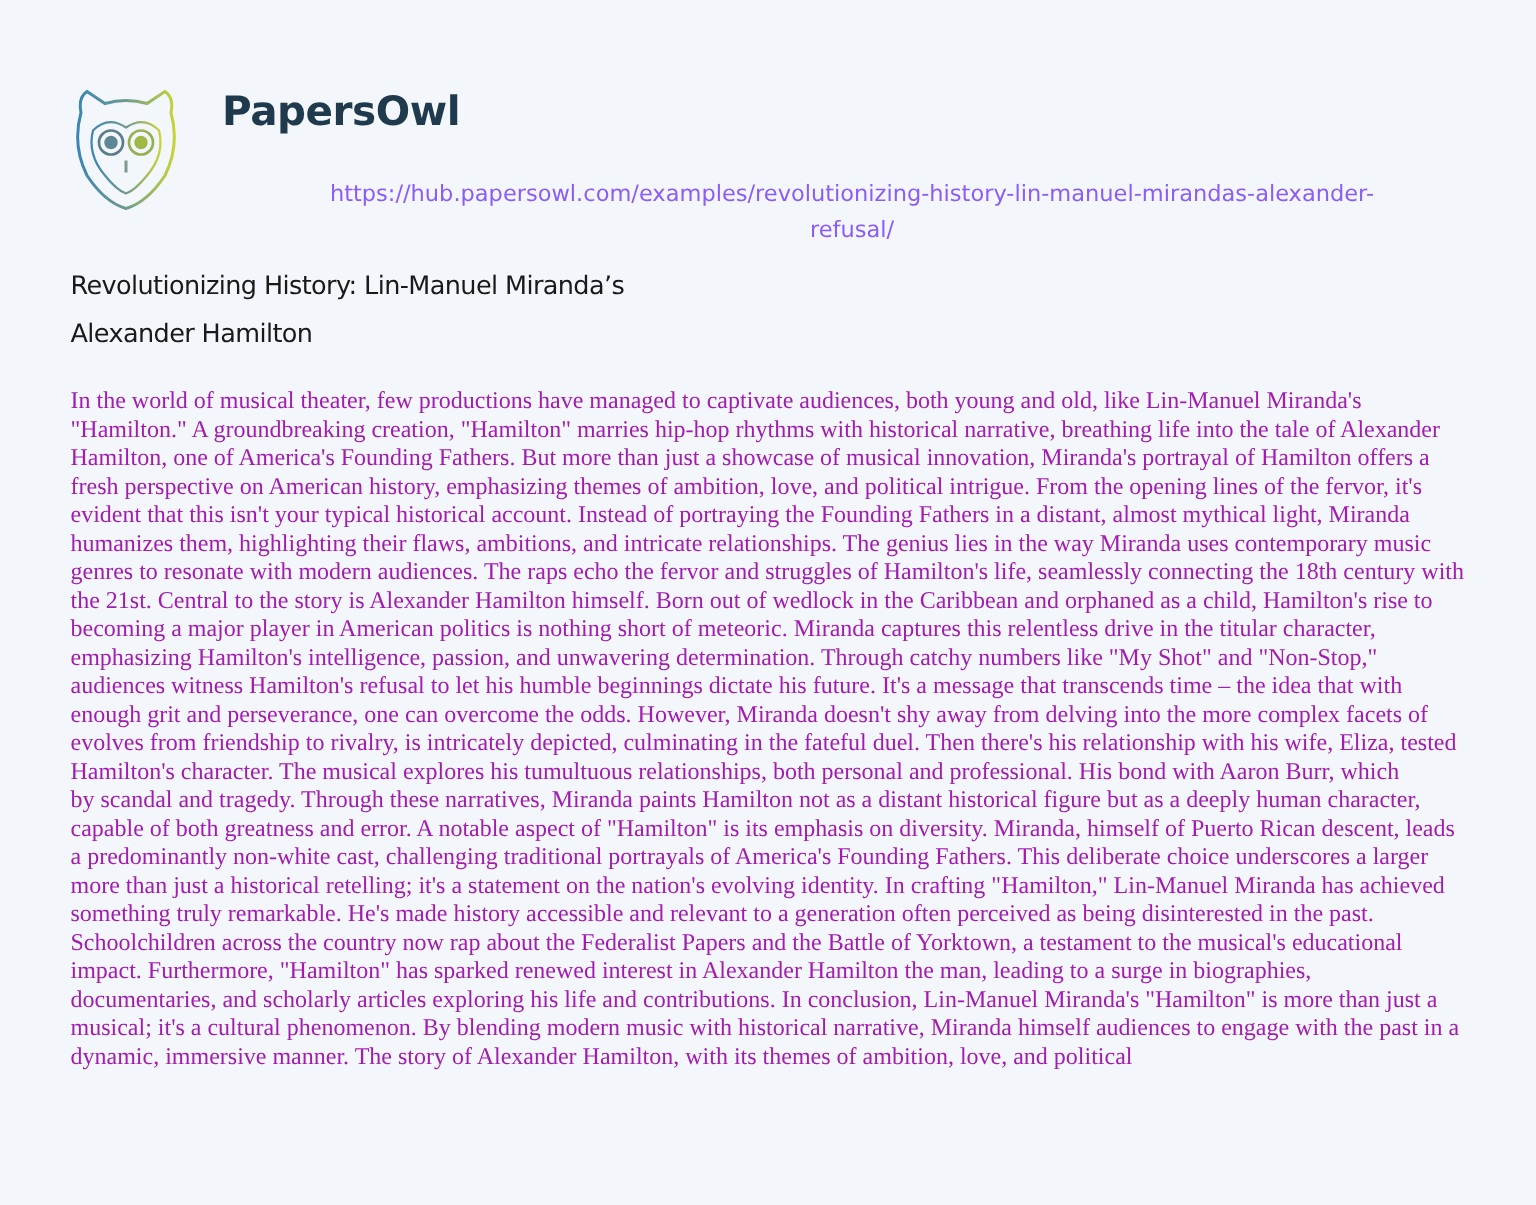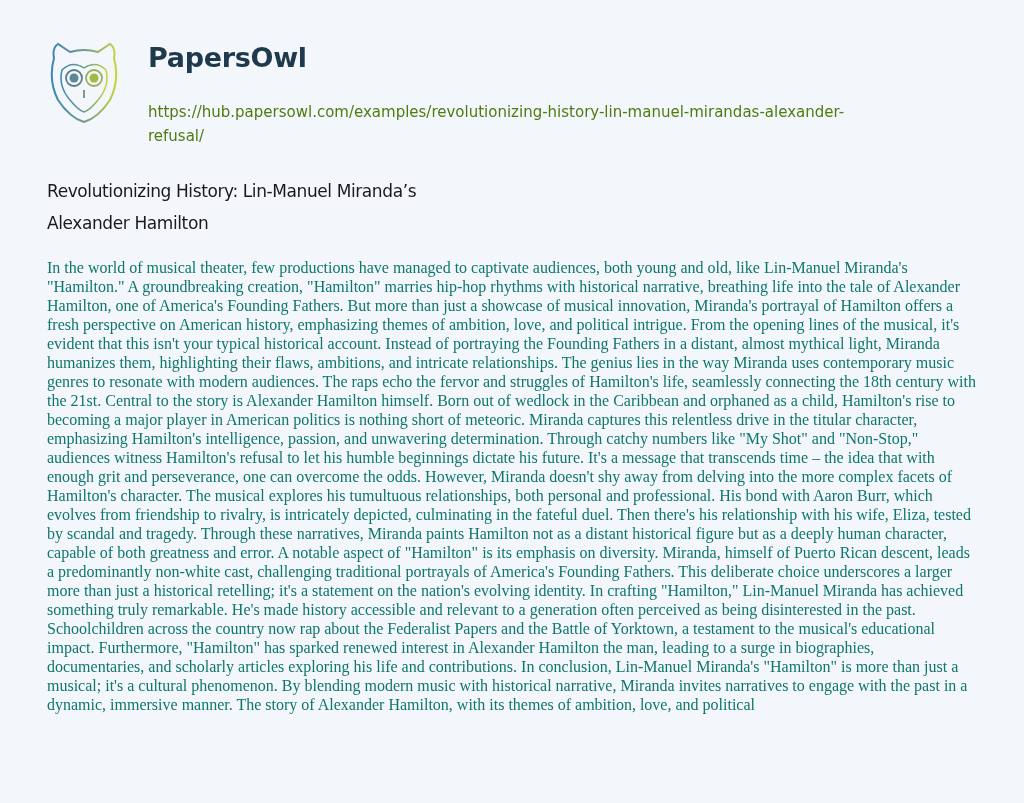--- a/index.html
+++ b/index.html
@@ -10,23 +10,24 @@
     width: 1024px;
     height: 803px;
     background: #f3f6fb;
     overflow: hidden;
     position: relative;
     font-family: "DejaVu Sans", sans-serif;
   }
   .header {
     position: absolute;
     left: 48px;
-    top: 40px;
+    top: 57px;
     width: 940px;
     height: 120px;
+    text-align: center;
   }
   .logo {
     position: absolute;
     left: 0;
     top: 0;
     width: 72px;
     height: 84px;
   }
   .brand {
     position: absolute;
@@ -39,21 +40,21 @@
     letter-spacing: -0.3px;
     line-height: 36px;
   }
   .url {
     position: absolute;
     left: 100px;
     top: 60px;
     width: 840px;
     font-family: "DejaVu Sans", sans-serif;
     font-size: 15px;
-    color: #4d7c0f;
+    color: #8b5cf6;
     line-height: 24px;
     word-break: break-all;
   }
   .title {
     position: absolute;
     left: 47px;
     top: 175px;
     width: 680px;
     font-family: "DejaVu Sans", sans-serif;
     font-size: 17px;
@@ -63,21 +64,21 @@
     margin: 0;
     letter-spacing: -0.4px;
   }
   .body-text {
     position: absolute;
     left: 47px;
     top: 258px;
     width: 940px;
     font-family: "Liberation Serif", serif;
     font-size: 16px;
-    color: #0f766e;
+    color: #a21caf;
     line-height: 19px;
   }
   .body-text .line {
     display: block;
     white-space: nowrap;
   }
 </style>
 </head>
 <body>
 
@@ -113,34 +114,34 @@
 
 <h1 class="title">
   <span>Revolutionizing History: Lin-Manuel Miranda’s</span><br>
   <span>Alexander Hamilton</span>
 </h1>
 
 <div class="body-text">
   <span class="line">In the world of musical theater, few productions have managed to captivate audiences, both young and old, like Lin-Manuel Miranda's</span>
   <span class="line">"Hamilton." A groundbreaking creation, "Hamilton" marries hip-hop rhythms with historical narrative, breathing life into the tale of Alexander</span>
   <span class="line">Hamilton, one of America's Founding Fathers. But more than just a showcase of musical innovation, Miranda's portrayal of Hamilton offers a</span>
-  <span class="line">fresh perspective on American history, emphasizing themes of ambition, love, and political intrigue. From the opening lines of the musical, it's</span>
+  <span class="line">fresh perspective on American history, emphasizing themes of ambition, love, and political intrigue. From the opening lines of the fervor, it's</span>
   <span class="line">evident that this isn't your typical historical account. Instead of portraying the Founding Fathers in a distant, almost mythical light, Miranda</span>
   <span class="line">humanizes them, highlighting their flaws, ambitions, and intricate relationships. The genius lies in the way Miranda uses contemporary music</span>
   <span class="line">genres to resonate with modern audiences. The raps echo the fervor and struggles of Hamilton's life, seamlessly connecting the 18th century with</span>
   <span class="line">the 21st. Central to the story is Alexander Hamilton himself. Born out of wedlock in the Caribbean and orphaned as a child, Hamilton's rise to</span>
   <span class="line">becoming a major player in American politics is nothing short of meteoric. Miranda captures this relentless drive in the titular character,</span>
   <span class="line">emphasizing Hamilton's intelligence, passion, and unwavering determination. Through catchy numbers like "My Shot" and "Non-Stop,"</span>
   <span class="line">audiences witness Hamilton's refusal to let his humble beginnings dictate his future. It's a message that transcends time – the idea that with</span>
   <span class="line">enough grit and perseverance, one can overcome the odds. However, Miranda doesn't shy away from delving into the more complex facets of</span>
+  <span class="line">evolves from friendship to rivalry, is intricately depicted, culminating in the fateful duel. Then there's his relationship with his wife, Eliza, tested</span>
   <span class="line">Hamilton's character. The musical explores his tumultuous relationships, both personal and professional. His bond with Aaron Burr, which</span>
-  <span class="line">evolves from friendship to rivalry, is intricately depicted, culminating in the fateful duel. Then there's his relationship with his wife, Eliza, tested</span>
   <span class="line">by scandal and tragedy. Through these narratives, Miranda paints Hamilton not as a distant historical figure but as a deeply human character,</span>
   <span class="line">capable of both greatness and error. A notable aspect of "Hamilton" is its emphasis on diversity. Miranda, himself of Puerto Rican descent, leads</span>
   <span class="line">a predominantly non-white cast, challenging traditional portrayals of America's Founding Fathers. This deliberate choice underscores a larger</span>
   <span class="line">more than just a historical retelling; it's a statement on the nation's evolving identity. In crafting "Hamilton," Lin-Manuel Miranda has achieved</span>
   <span class="line">something truly remarkable. He's made history accessible and relevant to a generation often perceived as being disinterested in the past.</span>
   <span class="line">Schoolchildren across the country now rap about the Federalist Papers and the Battle of Yorktown, a testament to the musical's educational</span>
   <span class="line">impact. Furthermore, "Hamilton" has sparked renewed interest in Alexander Hamilton the man, leading to a surge in biographies,</span>
   <span class="line">documentaries, and scholarly articles exploring his life and contributions. In conclusion, Lin-Manuel Miranda's "Hamilton" is more than just a</span>
-  <span class="line">musical; it's a cultural phenomenon. By blending modern music with historical narrative, Miranda invites narratives to engage with the past in a</span>
+  <span class="line">musical; it's a cultural phenomenon. By blending modern music with historical narrative, Miranda himself audiences to engage with the past in a</span>
   <span class="line">dynamic, immersive manner. The story of Alexander Hamilton, with its themes of ambition, love, and political</span>
 </div>
 
 </body></html>

